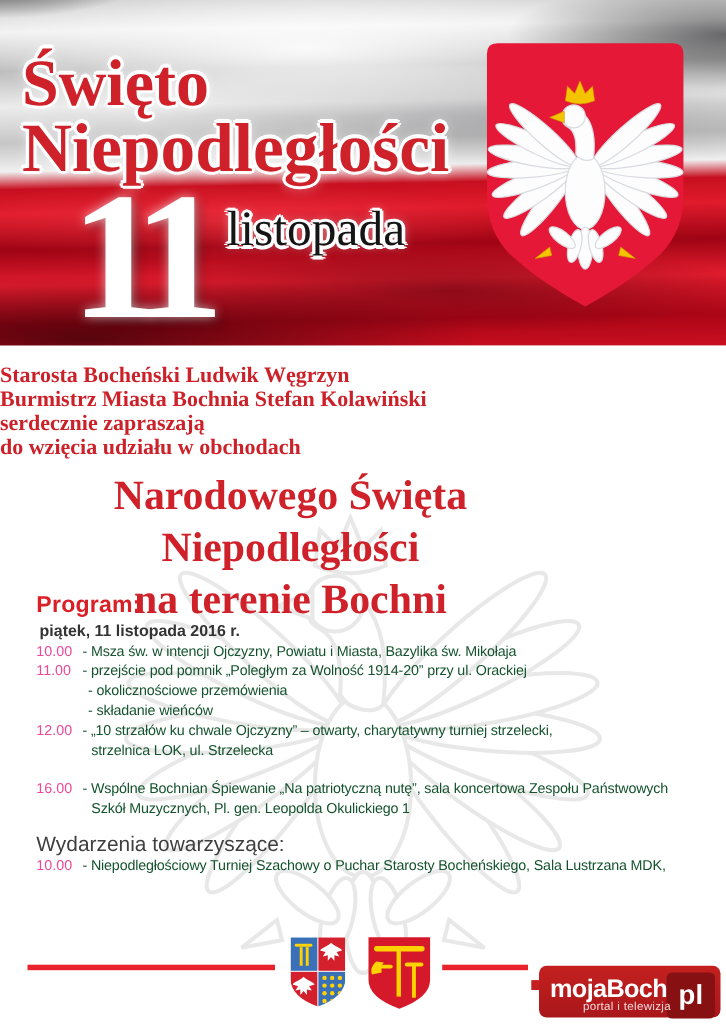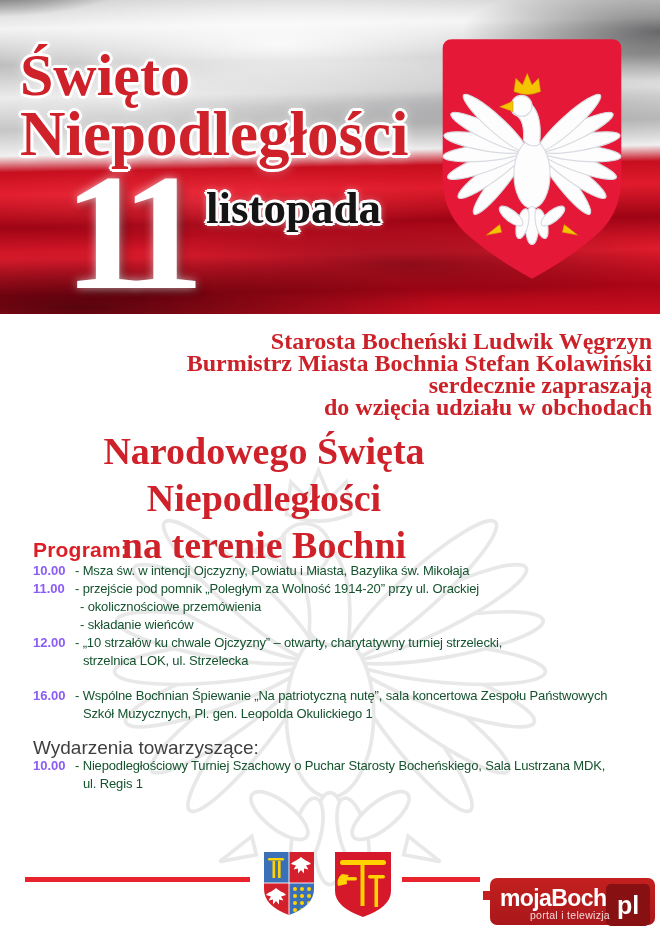--- a/index.html
+++ b/index.html
@@ -29,50 +29,50 @@
   }
   .title-1 { top:44px; font-size:60px; line-height:62px; }
   .title-2 { top:106px; font-size:63px; line-height:56px; }
   .big-num {
     position:absolute; left:64px; top:150px; font-family:"Liberation Serif","DejaVu Serif",serif;
     font-weight:bold; font-size:165px; line-height:1; letter-spacing:-16px; color:#ffffff;
     text-shadow:0 0 10px rgba(255,255,255,.65), 5px 5px 10px rgba(0,0,0,.35);
   }
   .month {
     position:absolute; left:206px; top:186px; font-family:"Liberation Serif","DejaVu Serif",serif;
-    font-weight:bold; font-size:45px; line-height:1; color:#151515;
+    font-weight:normal; font-size:45px; line-height:1; color:#151515;
     text-shadow:-2px -2px 0 #fff,2px -2px 0 #fff,-2px 2px 0 #fff,2px 2px 0 #fff,
                 -3px 0 0 #fff,3px 0 0 #fff,0 -3px 0 #fff,0 3px 0 #fff,0 0 10px rgba(255,255,255,.8);
   }
   .emblem { position:absolute; left:437px; top:34px; }
 
   
   .watermark { position:absolute; left:100px; top:420px; opacity:.85; }
 
   
   .invitation {
-    position:absolute; left:0; top:330px; width:652px; text-align:right;
+    position:absolute; left:0; top:330px; width:652px; text-align:left;
     font-family:"Liberation Serif","DejaVu Serif",serif; font-weight:bold;
-    font-size:24px; line-height:22px; color:#cc2129;
+    font-size:20px; line-height:22px; color:#cc2129;
   }
   .main-heading {
     position:absolute; left:0; top:428px; width:528px; text-align:center;
     font-family:"Liberation Serif","DejaVu Serif",serif; font-weight:bold;
     font-size:38px; line-height:47px; color:#cf2129;
   }
 
   
   .program { position:absolute; left:33px; top:538px; width:624px; }
   .program-heading {
     font-weight:bold; font-size:21px; line-height:24px; color:#da2026; letter-spacing:.2px;
   }
   .date-line { margin-top:3px; padding-left:3px; font-weight:bold; font-size:14.5px; line-height:18px; color:#333333; }
   .pr-item { display:grid; grid-template-columns:42px 1fr; }
   .pr-item.gap { margin-top:17px; }
-  .pr-time { font-weight:bold; font-size:13px; line-height:18px; color:#8b5cf6; }
+  .pr-time { font-weight:normal; font-size:13px; line-height:18px; color:#ec4899; }
   .pr-lines { min-width:0; }
   .pr-line { font-size:13px; line-height:18px; color:#14532d; letter-spacing:-.15px; white-space:nowrap; }
   .pr-line.ind1 { padding-left:5px; }
   .pr-line.ind2 { padding-left:8px; }
   .side-heading { margin-top:16px; font-size:19px; line-height:18px; color:#3f3f3f; }
 
   
   .rule { position:absolute; top:877px; height:5px; background:#e8232b; }
   .rule-left { left:25px; width:225px; }
   .rule-right { left:402px; width:78px; }
@@ -162,20 +162,21 @@
     <div>do wzięcia udziału w obchodach</div>
   </div>
 
   <div class="main-heading">
     <div>Narodowego Święta Niepodległości</div>
     <div>na terenie Bochni</div>
   </div>
 
   <div class="program">
     <div class="program-heading">Program:</div>
+    <div class="date-line">piątek, 11 listopada 2016 r.</div>
     <div id="program-items">
         <div class="pr-item">
           <span class="pr-time">10.00</span>
           <div class="pr-lines">
             <div class="pr-line ind0">- Msza św. w intencji Ojczyzny, Powiatu i Miasta, Bazylika św. Mikołaja</div>
           </div>
         </div>
         <div class="pr-item">
           <span class="pr-time">11.00</span>
           <div class="pr-lines">
@@ -198,21 +199,20 @@
             <div class="pr-line ind2">Szkół Muzycznych, Pl. gen. Leopolda Okulickiego 1</div>
           </div>
         </div>
       </div>
     <div class="side-heading">Wydarzenia towarzyszące:</div>
     <div id="side-items">
         <div class="pr-item">
           <span class="pr-time">10.00</span>
           <div class="pr-lines">
             <div class="pr-line ind0">- Niepodległościowy Turniej Szachowy o Puchar Starosty Bocheńskiego, Sala Lustrzana MDK,</div>
-            <div class="pr-line ind2">ul. Regis 1</div>
           </div>
         </div>
       </div>
   </div>
 
   <div class="rule rule-left"></div>
   <div class="rule rule-right"></div>
 
   <svg class="crest-left" width="56" height="69" viewBox="0 0 56 69">
     <clipPath id="lcrest">

